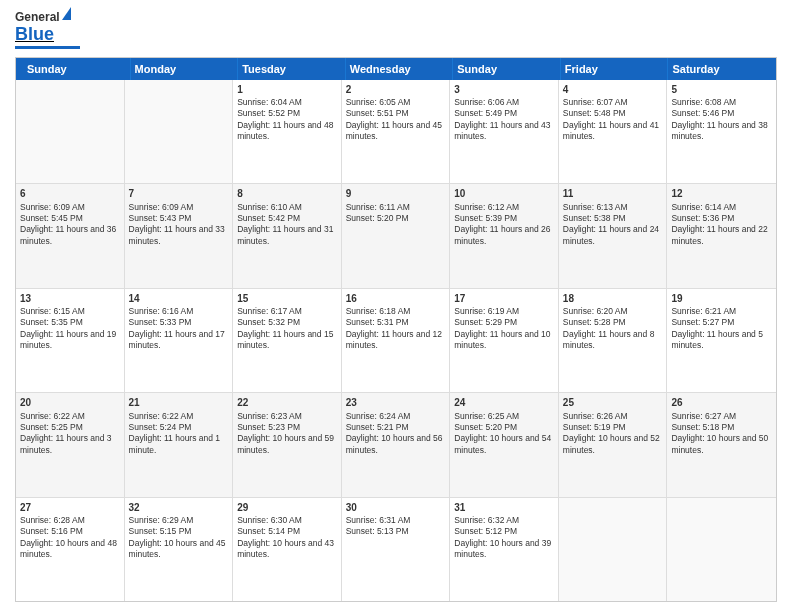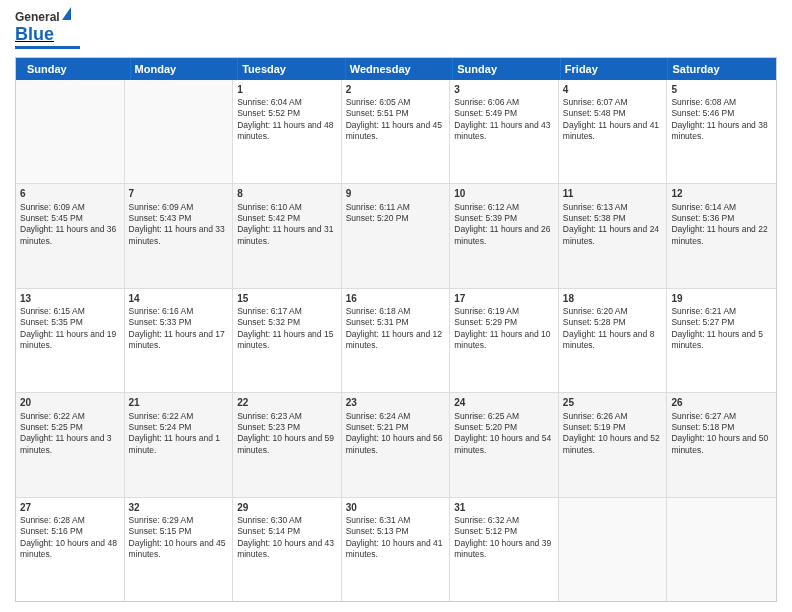--- a/index.html
+++ b/index.html
@@ -159,20 +159,20 @@
           <div class="cal-cell alt-row"><span class="day-num">22</span><span>Sunrise: 6:23 AM</span><br><span>Sunset: 5:23 PM</span><br><span>Daylight: 10 hours and 59 minutes.</span></div>
           <div class="cal-cell alt-row"><span class="day-num">23</span><span>Sunrise: 6:24 AM</span><br><span>Sunset: 5:21 PM</span><br><span>Daylight: 10 hours and 56 minutes.</span></div>
           <div class="cal-cell alt-row"><span class="day-num">24</span><span>Sunrise: 6:25 AM</span><br><span>Sunset: 5:20 PM</span><br><span>Daylight: 10 hours and 54 minutes.</span></div>
           <div class="cal-cell alt-row"><span class="day-num">25</span><span>Sunrise: 6:26 AM</span><br><span>Sunset: 5:19 PM</span><br><span>Daylight: 10 hours and 52 minutes.</span></div>
           <div class="cal-cell alt-row"><span class="day-num">26</span><span>Sunrise: 6:27 AM</span><br><span>Sunset: 5:18 PM</span><br><span>Daylight: 10 hours and 50 minutes.</span></div>
         </div>
         <div class="cal-row">
           <div class="cal-cell"><span class="day-num">27</span><span>Sunrise: 6:28 AM</span><br><span>Sunset: 5:16 PM</span><br><span>Daylight: 10 hours and 48 minutes.</span></div>
           <div class="cal-cell"><span class="day-num">32</span><span>Sunrise: 6:29 AM</span><br><span>Sunset: 5:15 PM</span><br><span>Daylight: 10 hours and 45 minutes.</span></div>
           <div class="cal-cell"><span class="day-num">29</span><span>Sunrise: 6:30 AM</span><br><span>Sunset: 5:14 PM</span><br><span>Daylight: 10 hours and 43 minutes.</span></div>
-          <div class="cal-cell"><span class="day-num">30</span><span>Sunrise: 6:31 AM</span><br><span>Sunset: 5:13 PM</span><br><span>Daylight: 10 hours and 41 minutes.</span></div>
+          <div class="cal-cell"><span class="day-num">30</span><span>Sunrise: 6:31 AM</span><br><span>Sunset: 5:13 PM</span><br></div>
           <div class="cal-cell"><span class="day-num">31</span><span>Sunrise: 6:32 AM</span><br><span>Sunset: 5:12 PM</span><br><span>Daylight: 10 hours and 39 minutes.</span></div>
           <div class="cal-cell empty"></div>
           <div class="cal-cell empty"></div>
         </div>
       </div>
   </div>
 </div>
 
 </body></html>

